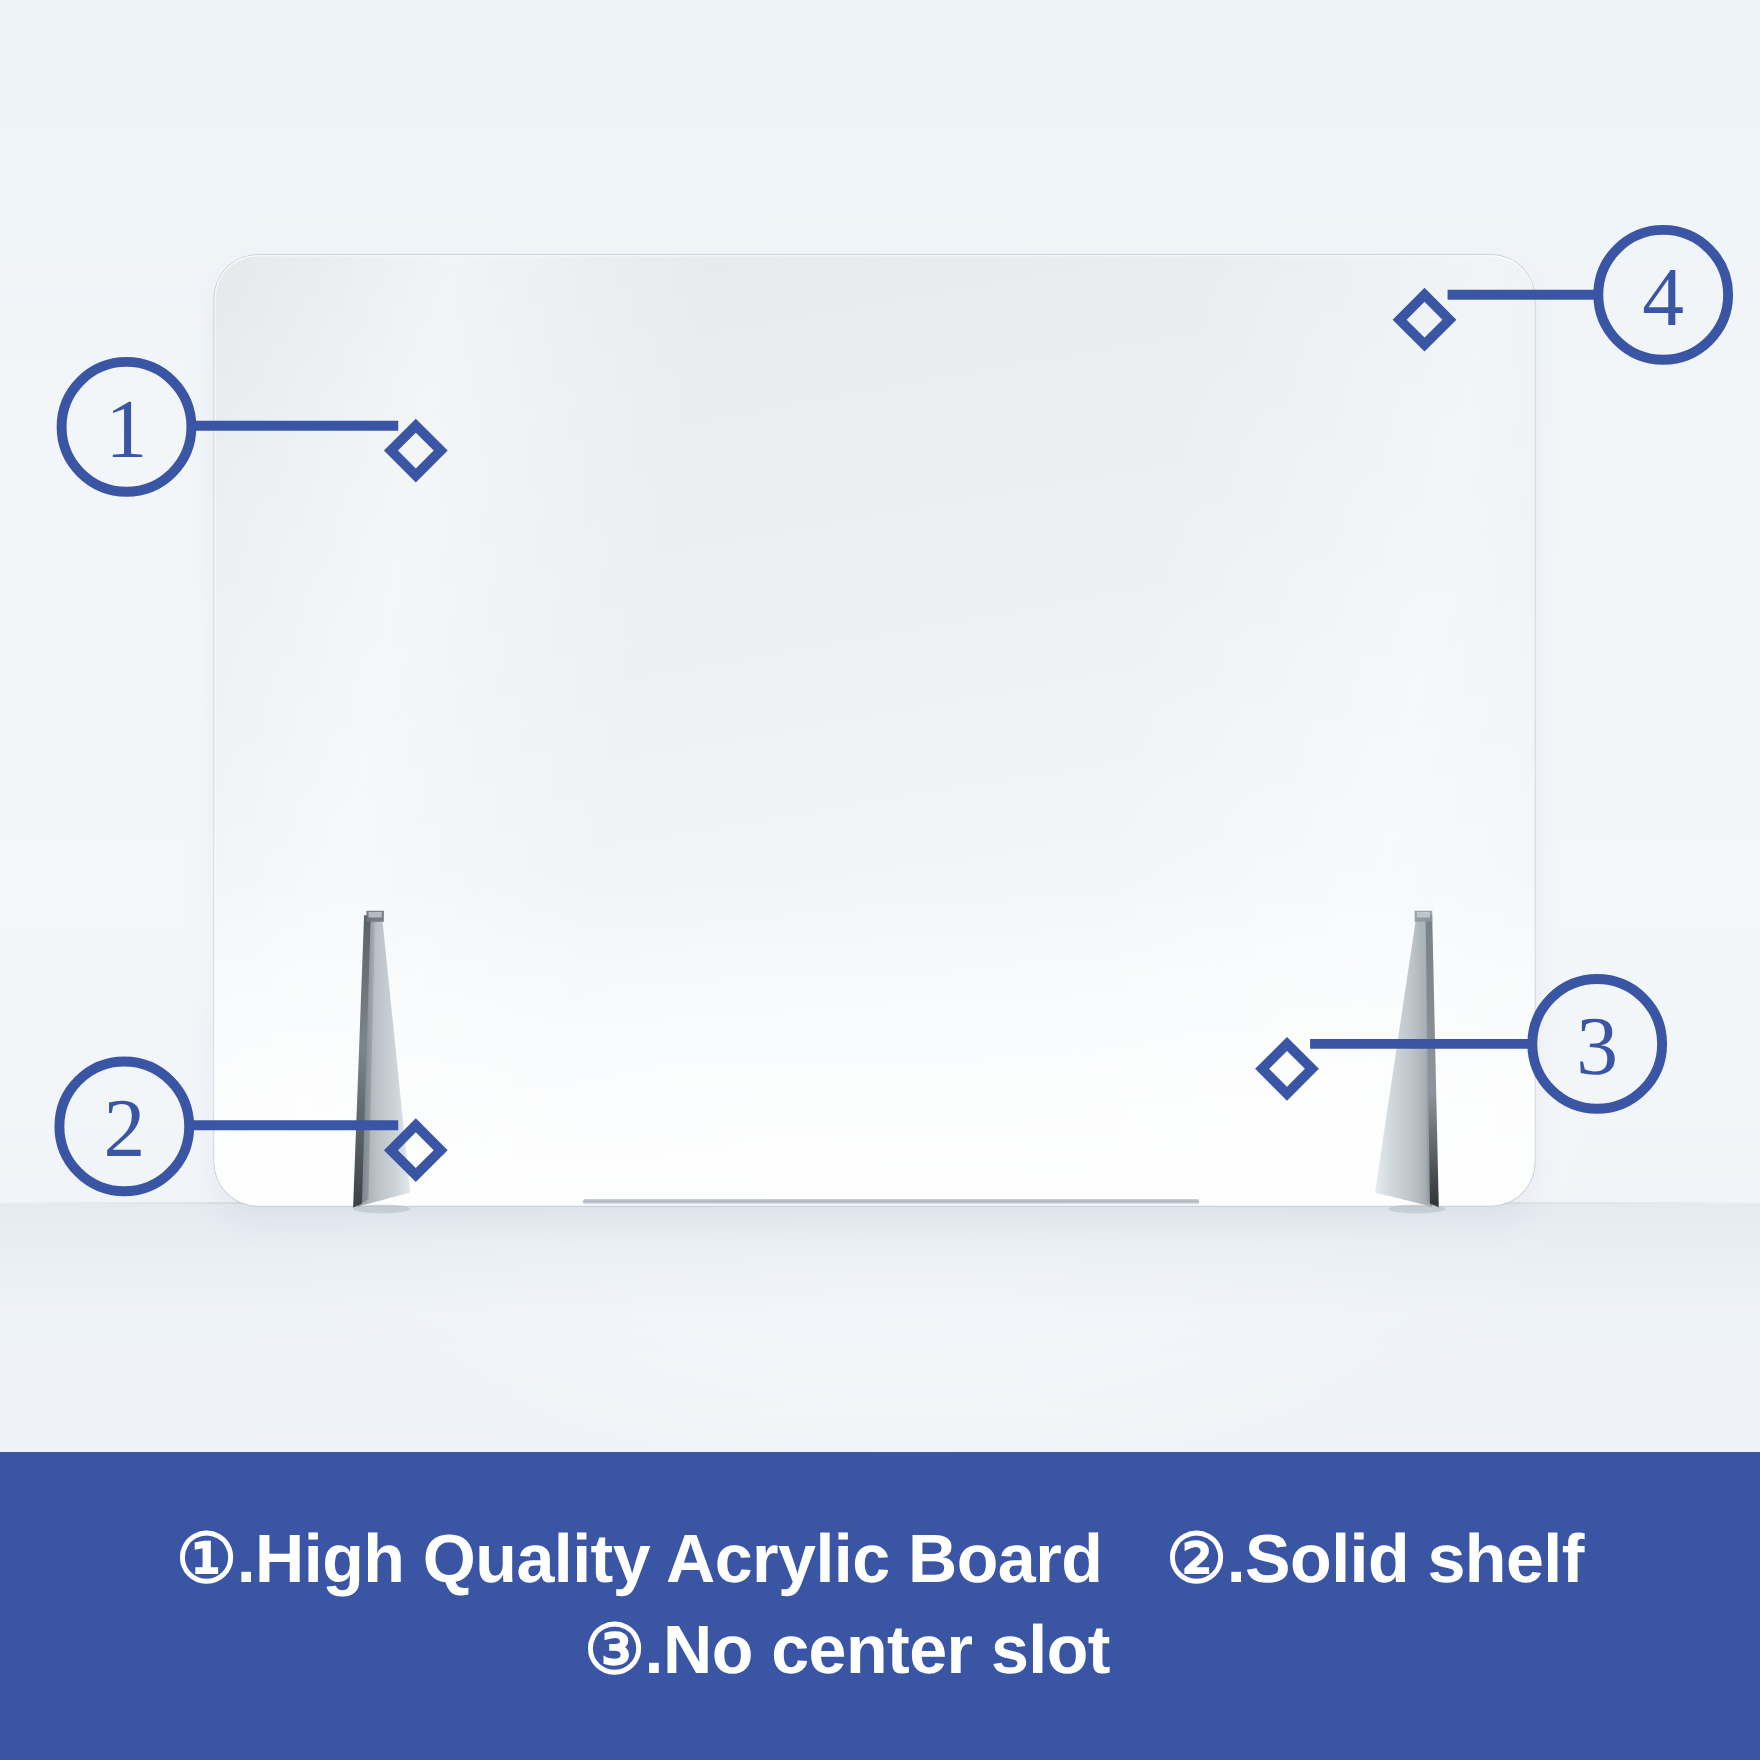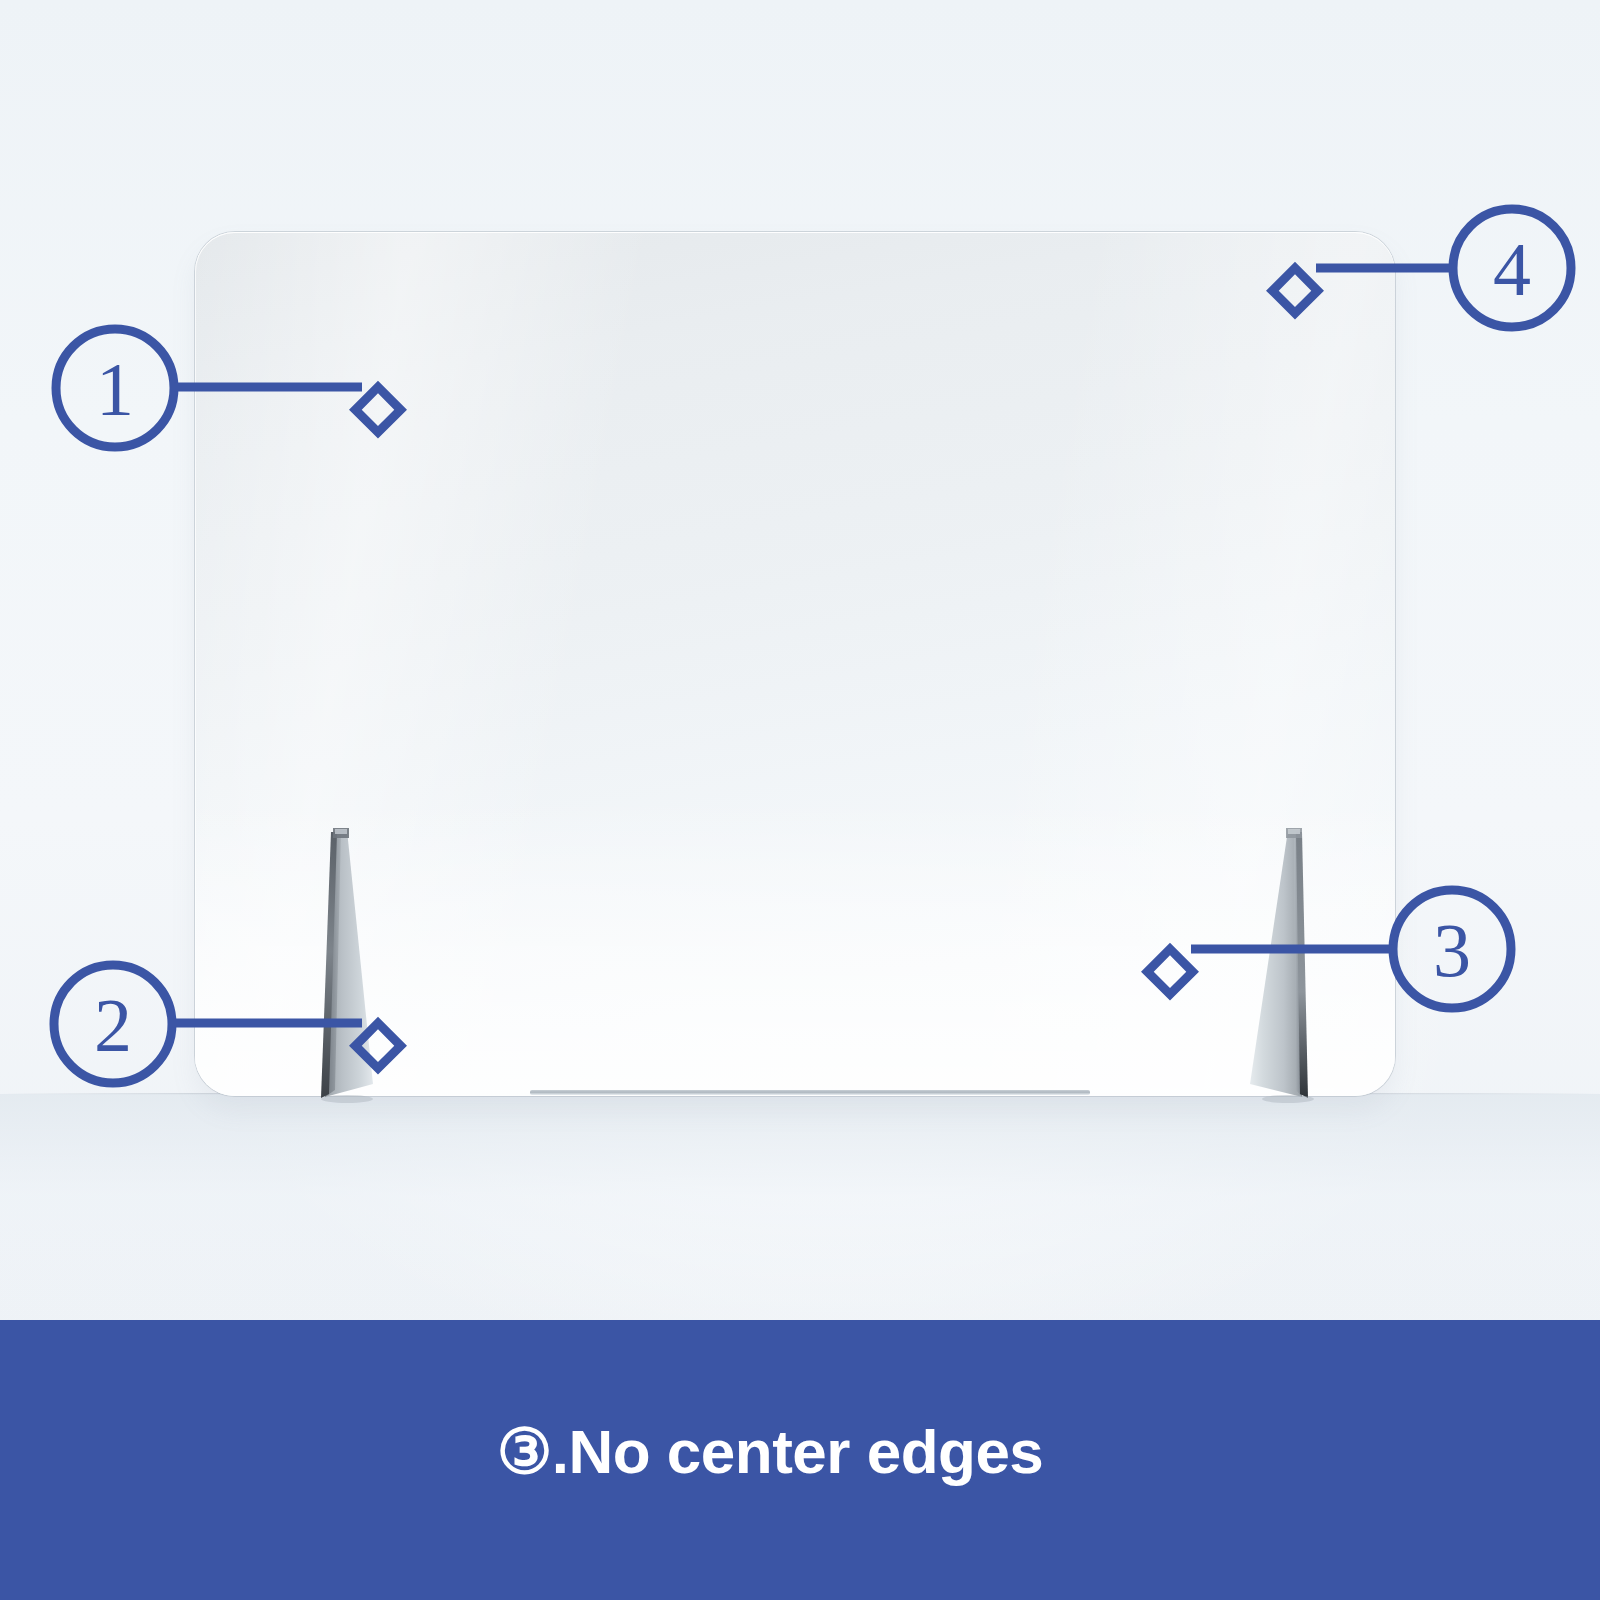--- a/index.html
+++ b/index.html
@@ -272,21 +272,26 @@
           <rect x="1295" y="268" width="32" height="32" transform="rotate(45 1295 268)" fill="none" stroke="#3b55a5" stroke-width="9"></rect>
         </g>
 
       </svg>
     </div>
 
   </div>
 
   <div id="caption">
 
-
     <div class="cap-row">
-      <span class="cap-item">③.No center edges</span>
+      <span class="cap-item">①.High Quality Acrylic Board</span>
+      <span class="gap-a"></span>
+      <span class="cap-item">②.Solid shelf</span>
+    </div>
+
+    <div class="cap-row">
+      <span class="cap-item">③.No center slot</span>
       <span class="gap-b"></span>
     </div>
 
   </div>
 
 </div>
 
 </body></html>

